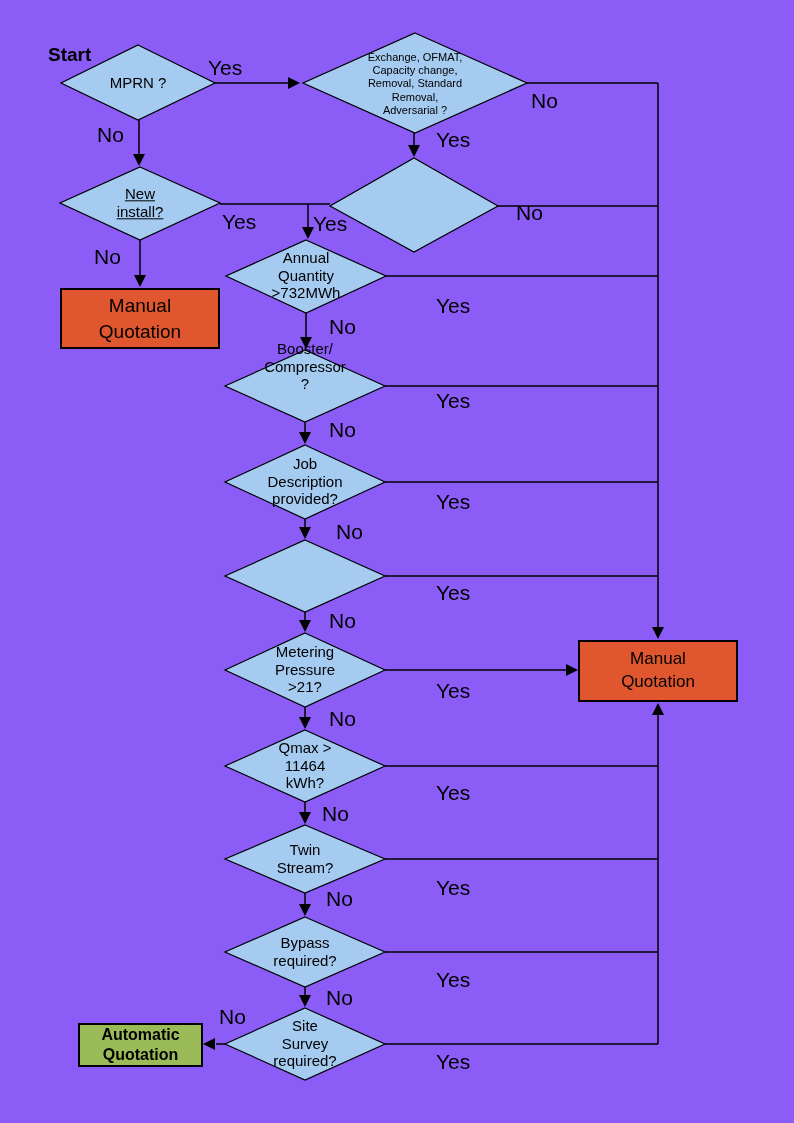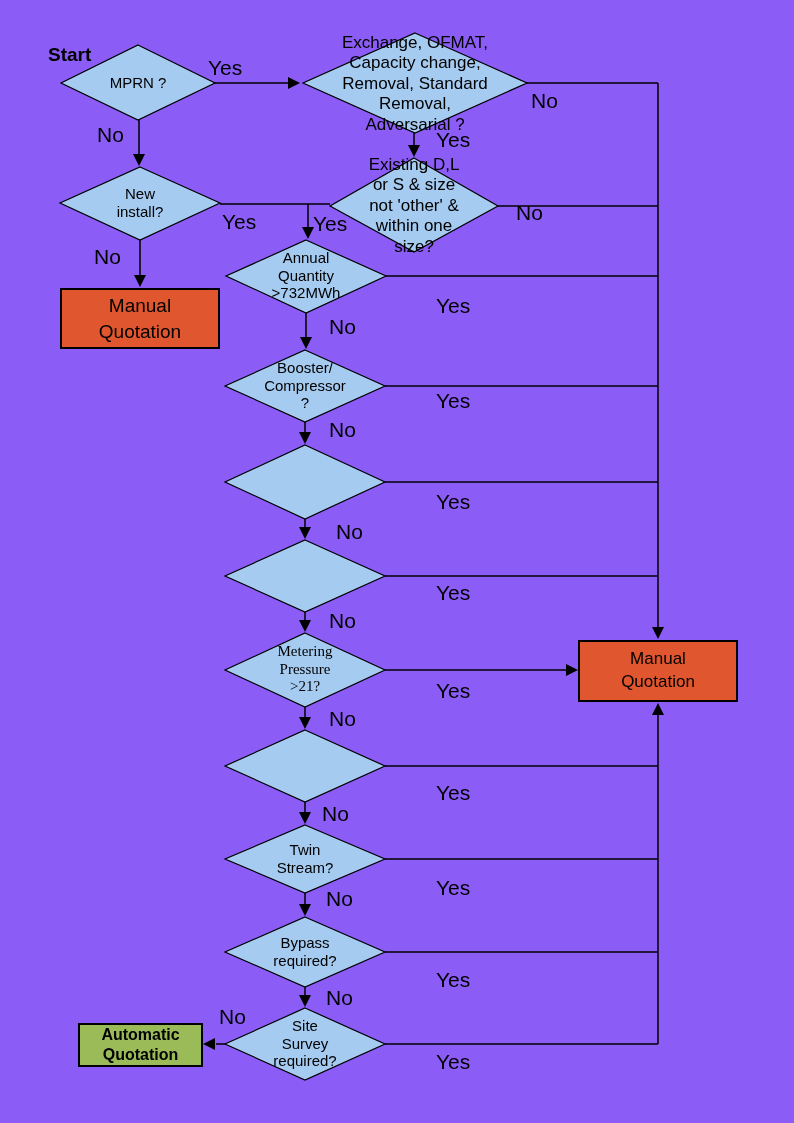--- a/index.html
+++ b/index.html
@@ -19,21 +19,21 @@
 
   .dlabel {
     position: absolute;
     transform: translate(-50%, -50%);
     text-align: center;
     white-space: pre-line;
     font-size: 15px;
     line-height: 1.18;
     color: #000000;
   }
-  .dlabel.small { font-size: 17px; line-height: 1.2; }
+  .dlabel.small { font-size: 11px; line-height: 1.2; }
 
   .elabel {
     position: absolute;
     font-size: 21px;
     color: #000000;
     line-height: 1;
     white-space: nowrap;
   }
 
   .start-label {
@@ -134,36 +134,37 @@
   </svg>
 
   <div class="start-label" style="left:48px; top:44px;">Start</div>
 
   <div class="dlabel" style="left:138px; top:83px; width:120px;">MPRN ?</div>
   <div class="dlabel small" style="left:415px; top:84px; width:150px;">Exchange, OFMAT,
 Capacity change,
 Removal, Standard
 Removal,
 Adversarial ?</div>
-  <div class="dlabel small" style="left:414px; top:206px; width:120px;">Existing D,L
-or S &amp; size
-not 'other' &amp;
-within one
-size?</div>
-  <div class="dlabel" style="left:140px; top:203px; width:100px;">New
+  <div class="dlabel" style="left:140px; top:203px; width:100px;text-decoration:underline;">New
 install?</div>
   <div class="dlabel" style="left:306px; top:276px; width:120px;">Annual
 Quantity
 &gt;732MWh</div>
-  <div class="dlabel" style="left:305px; top:386px; width:130px;">Booster/
+  <div class="dlabel" style="left:305px; top:367px; width:130px;">Booster/
 Compressor
 ?</div>
-  <div class="dlabel" style="left:305px; top:670px; width:120px;font-family:Liberation Serif, serif;">Metering
+  <div class="dlabel" style="left:305px; top:482px; width:120px;">Job
+Description
+provided?</div>
+  <div class="dlabel" style="left:305px; top:670px; width:120px;">Metering
 Pressure
 &gt;21?</div>
+  <div class="dlabel" style="left:305px; top:766px; width:120px;">Qmax &gt;
+11464
+kWh?</div>
   <div class="dlabel" style="left:305px; top:859px; width:120px;">Twin
 Stream?</div>
   <div class="dlabel" style="left:305px; top:952px; width:120px;">Bypass
 required?</div>
   <div class="dlabel" style="left:305px; top:1044px; width:120px;">Site
 Survey
 required?</div>
 
   <div class="terminal manual big" style="left:60px; top:288px; width:160px; height:61px;">Manual
 Quotation</div>

